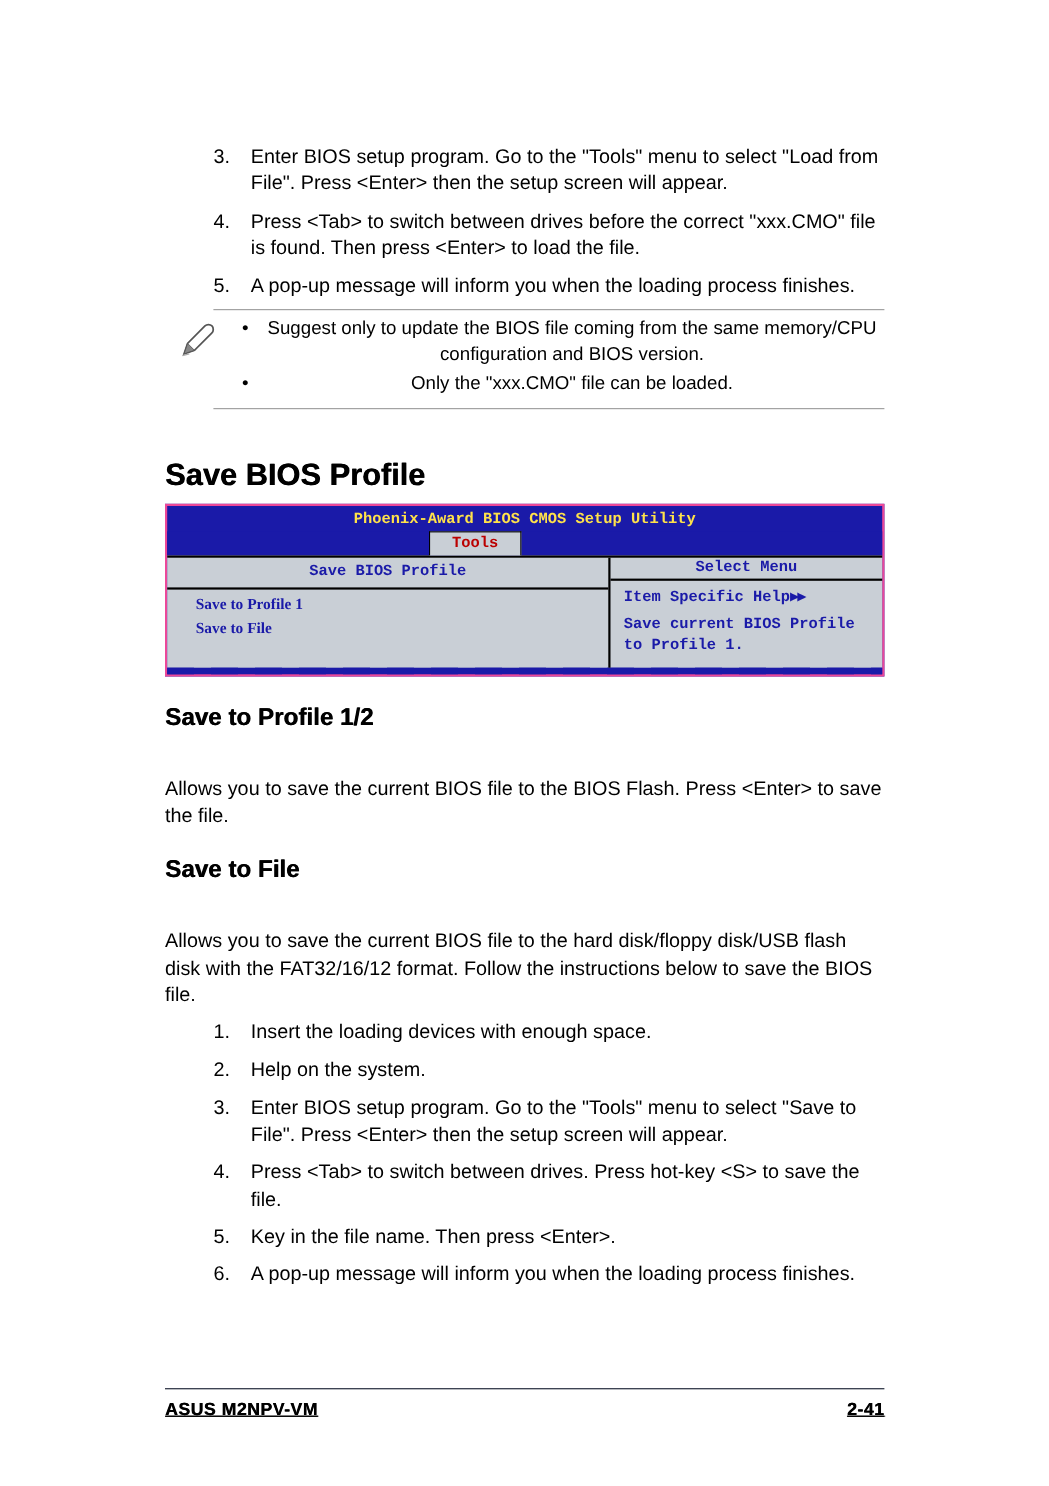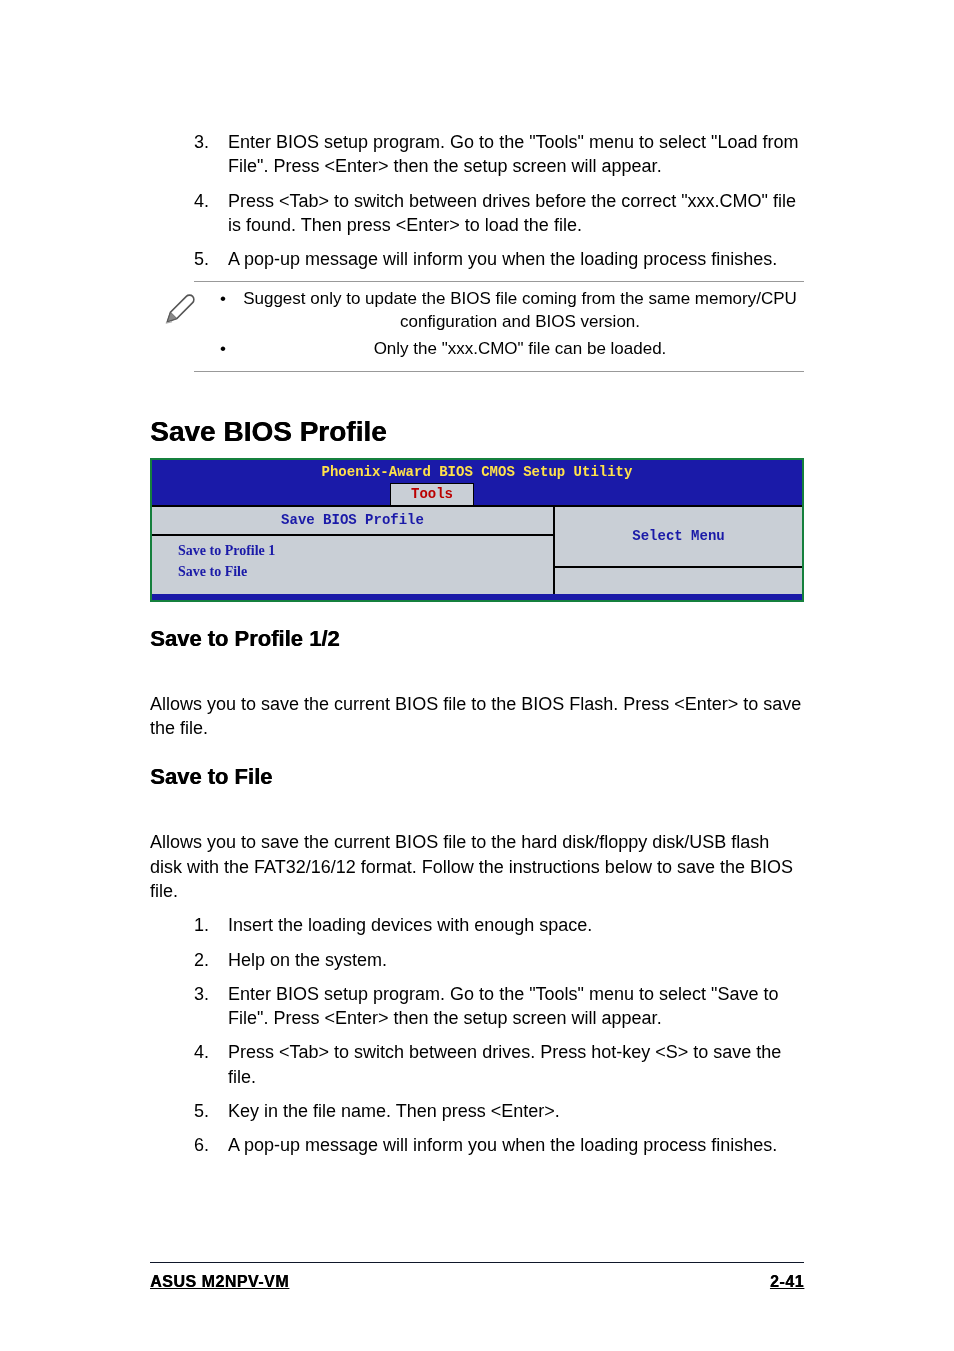--- a/index.html
+++ b/index.html
@@ -29,33 +29,33 @@
     text-shadow: 0.5px 0 0 #000;
   }
   h2.sub {
     font-size: 22px; font-weight: 700; margin: 24px 0 6px 0;
     text-shadow: 0.5px 0 0 #000;
   }
   p.body { font-size: 18px; line-height: 1.35; margin-bottom: 6px; margin-top: 40px; }
 
   
   .bios {
-    border: 2px solid #15803d; background: #1a1aa8; color:#fff;
+    border: 2px solid #ec4899; background: #1a1aa8; color:#fff;
     font-family: "Courier New", monospace; font-size: 14px; font-weight:bold;
     line-height: 1.35;
   }
   .bios-title { text-align:center; color:#ffe24a; padding: 3px 0 1px 0; }
   .bios-tabbar { background:#1a1aa8; padding: 0 0 0 0; }
   .bios-tab { display:inline-block; background:#c9cfd6; color:#1a1aa8; padding:1px 20px; margin-left:238px; border:1px solid #000; border-bottom:none; }
   .bios-tab span { color:#b00;text-align:center; }
   .bios-body { display:flex; background:#c9cfd6; border-top:2px solid #000; }
   .bios-left { flex: 0 0 62%; border-right:2px solid #000; }
   .bios-right { flex: 1; }
   .bios-left-hdr { text-align:center; color:#1a1aa8; padding:4px 0; border-bottom:2px solid #000; }
-  .bios-right-hdr { text-align:center; color:#1a1aa8; padding:20px 0; border-bottom:2px solid #000; }
+  .bios-right-hdr { text-align:center; color:#1a1aa8; padding:0 0; border-bottom:2px solid #000; }
   .bios-left-items { padding: 6px 0 10px 26px; color:#1a1aa8;font-family:Liberation Serif, serif; }
   .bios-left-items div { margin-bottom:2px; }
   .bios-right-body { padding: 6px 10px 10px 12px; color:#1a1aa8; }
   .bios-right-body .arrow { letter-spacing:-2px; }
   .bios-dashes { height:6px; background: repeating-linear-gradient(90deg,#1a1aa8 0 24px, transparent 24px 40px); }
 
   .ol-steps { margin: 10px 0 0 44px; }
   .ol-steps .li { display:flex; font-size:18px; line-height:1.35; margin-bottom:10px; }
   .ol-steps .num { width:34px; flex:none; }
   .ol-steps .txt { flex:1; }
@@ -121,20 +121,27 @@
   <div class="bios-body">
     <div class="bios-left">
       <div class="bios-left-hdr">Save BIOS Profile</div>
       <div class="bios-left-items">
         <div>Save to Profile 1</div>
         <div>Save to File</div>
       </div>
     </div>
     <div class="bios-right">
       <div class="bios-right-hdr">Select Menu</div>
+      <div class="bios-right-body">
+        <div>
+          <span>Item Specific Help</span><span class="arrow">▶▶</span>
+        </div>
+        <div style="height:6px"></div>
+        <div>Save current BIOS Profile to Profile 1.</div>
+      </div>
     </div>
   </div>
   <div class="bios-dashes"></div>
 </div>
 
 <h2 class="sub">Save to Profile 1/2</h2>
 <p class="body">Allows you to save the current BIOS file to the BIOS Flash. Press &lt;Enter&gt; to save the file.</p>
 
 <h2 class="sub">Save to File</h2>
 <p class="body">Allows you to save the current BIOS file to the hard disk/floppy disk/USB flash disk with the FAT32/16/12 format. Follow the instructions below to save the BIOS file.</p>

